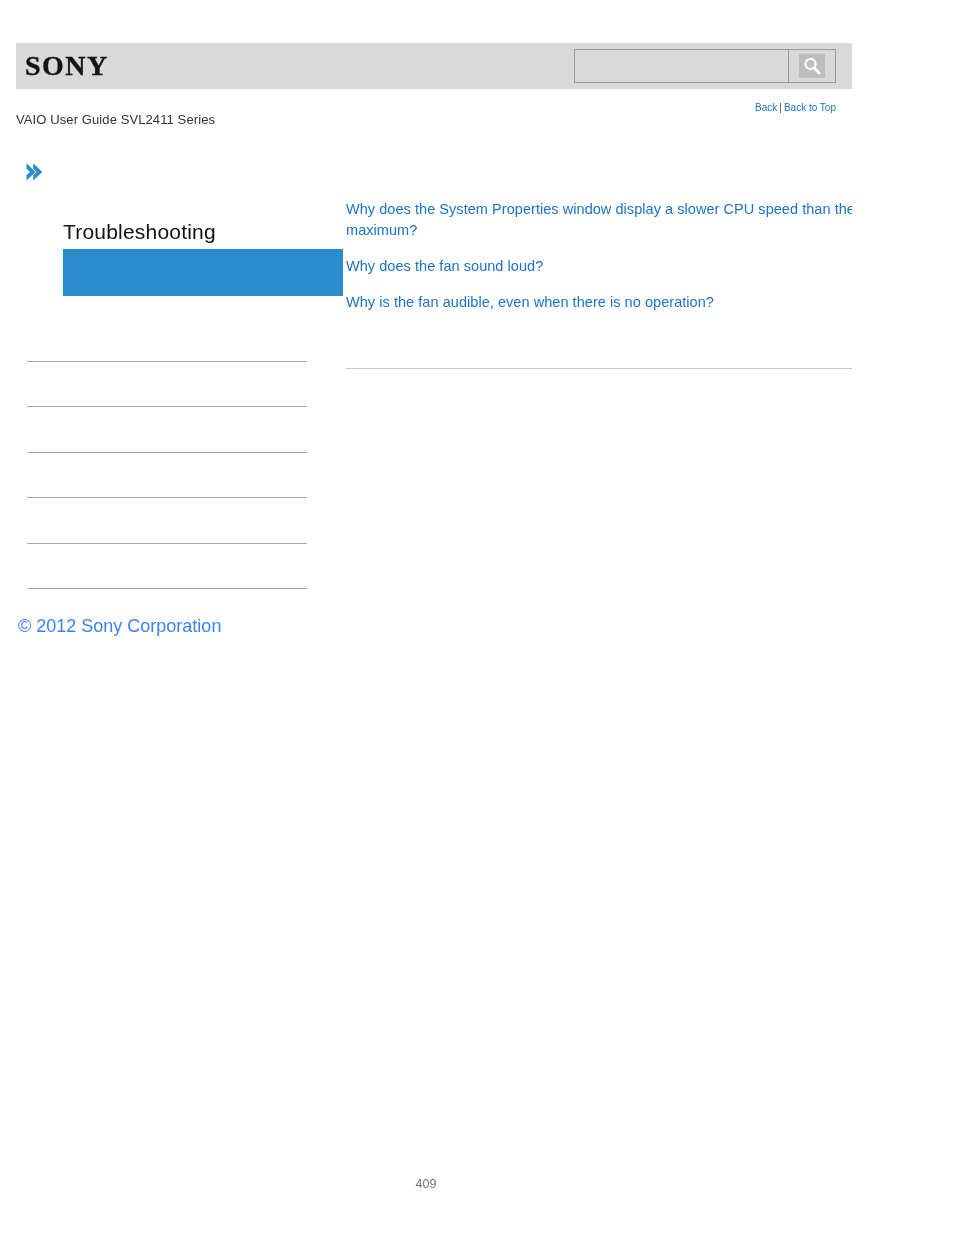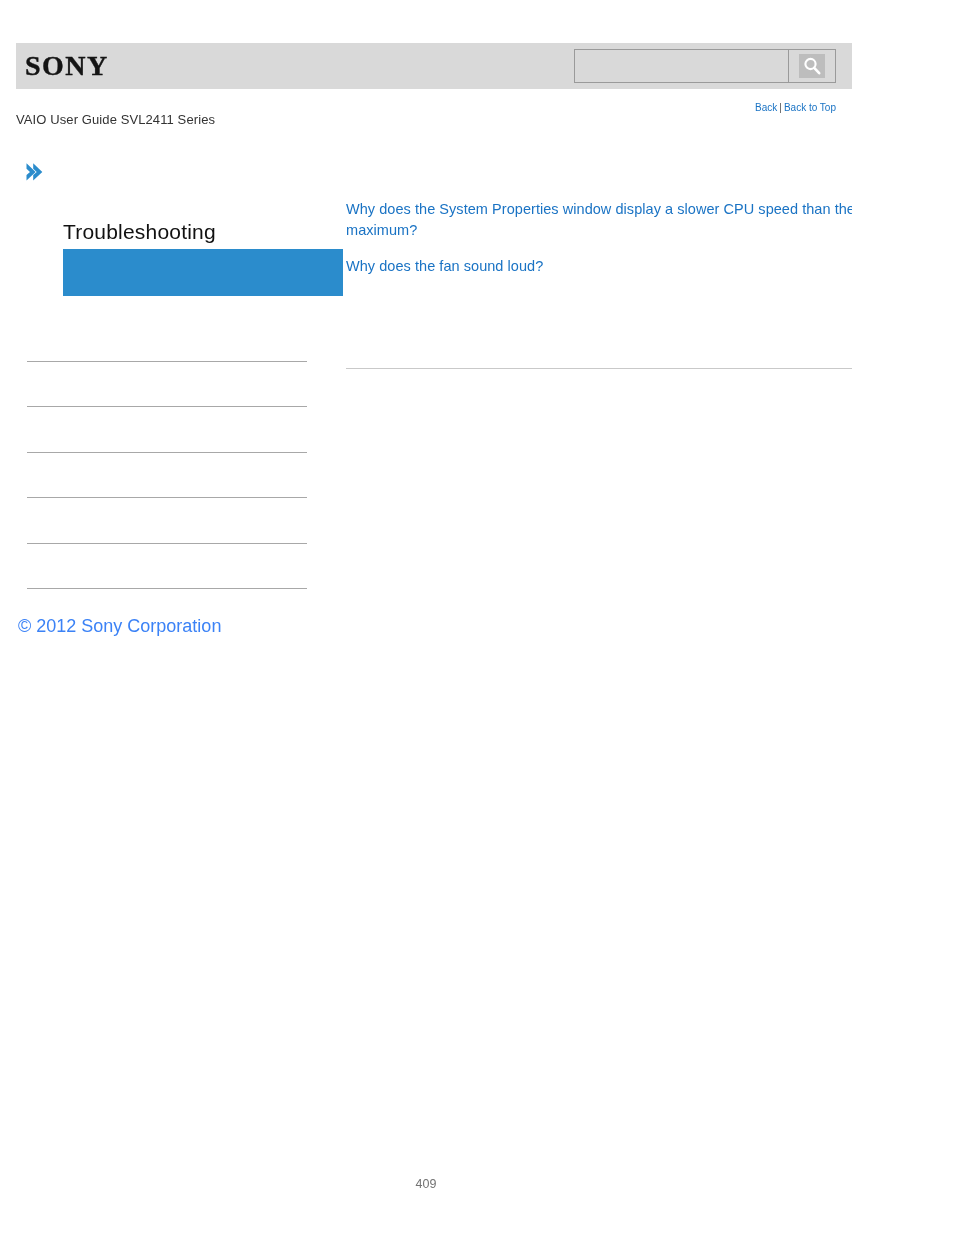--- a/index.html
+++ b/index.html
@@ -253,18 +253,19 @@
     <div class="sidebar-row"></div>
     <div class="sidebar-row"></div>
     <div class="sidebar-row"></div>
   </div>
 
   <div class="copyright">© 2012 Sony Corporation</div>
 
   <div class="content">
     <a class="topic-link" href="#">Why does the System Properties window display a slower CPU speed than the maximum?</a>
     <a class="topic-link" href="#">Why does the fan sound loud?</a>
+    <a class="topic-link" href="#">Why is the fan audible, even when there is no operation?</a>
   </div>
   <div class="content-divider"></div>
 
   <div class="page-number">409</div>
 
 </div>
 
 </body></html>

